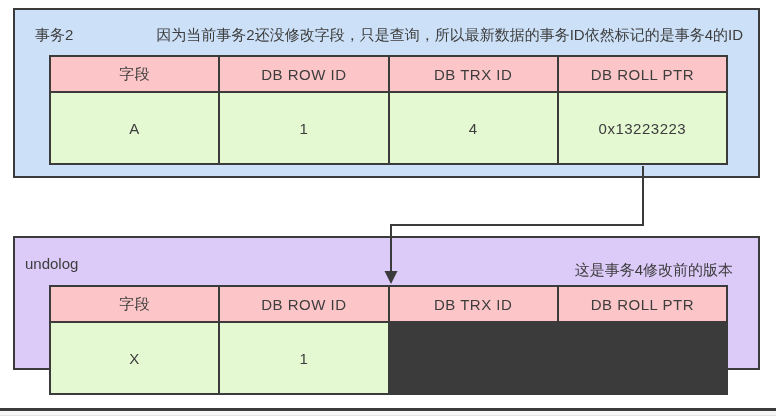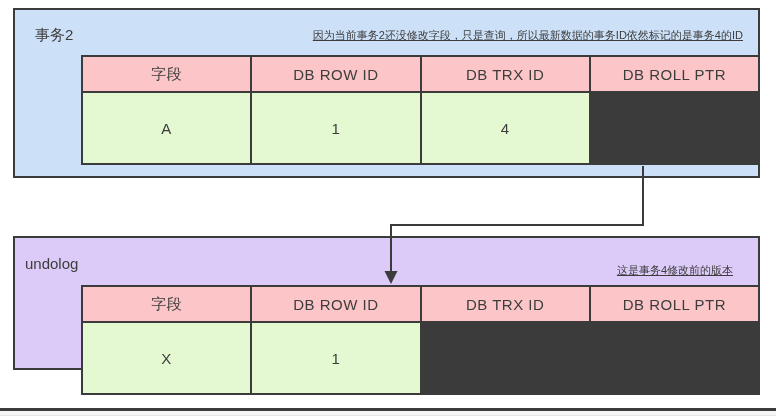--- a/index.html
+++ b/index.html
@@ -43,40 +43,38 @@
     position: absolute;
     font-size: 15px;
     line-height: 18px;
     color: var(--text);
     white-space: nowrap;
   }
   .box1 .box-label { left: 20px; top: 16px; }
   .box2 .box-label { left: 10px; top: 17px; }
   .box-note {
     position: absolute;
-    font-size: 11px;
+    font-size: 15px;
     line-height: 18px;
     color: var(--text);
     white-space: nowrap;
     text-align: right;
-    text-decoration: underline;
   }
   .box1 .box-note { right: 15px; top: 16px; }
   .box2 .box-note { right: 25px; top: 23px; }
   .dtable {
     position: absolute;
     width: 679px;
     height: 110px;
     display: grid;
     grid-template-columns: repeat(4, 1fr);
     grid-template-rows: 34px 70px;
     gap: 2px;
     background: var(--border);
     border: 2px solid var(--border);
-    margin-left: 32px;
   }
   .box1 .dtable { left: 34px; top: 45px; }
   .box2 .dtable { left: 34px; top: 47px; }
   .cell {
     display: flex;
     align-items: center;
     justify-content: center;
     font-size: 15px;
     letter-spacing: 0.5px;
     color: var(--text);
@@ -114,20 +112,21 @@
     <div class="box-label">事务2</div>
     <div class="box-note">因为当前事务2还没修改字段，只是查询，所以最新数据的事务ID依然标记的是事务4的ID</div>
     <div class="dtable">
       <div class="cell hdr">字段</div>
       <div class="cell hdr">DB ROW ID</div>
       <div class="cell hdr">DB TRX ID</div>
       <div class="cell hdr">DB ROLL PTR</div>
       <div class="cell val">A</div>
       <div class="cell val">1</div>
       <div class="cell val">4</div>
+      <div class="cell val">0x13223223</div>
     </div>
   </div>
 
   <div class="box box2">
     <div class="box-label">undolog</div>
     <div class="box-note">这是事务4修改前的版本</div>
     <div class="dtable">
       <div class="cell hdr">字段</div>
       <div class="cell hdr">DB ROW ID</div>
       <div class="cell hdr">DB TRX ID</div>

